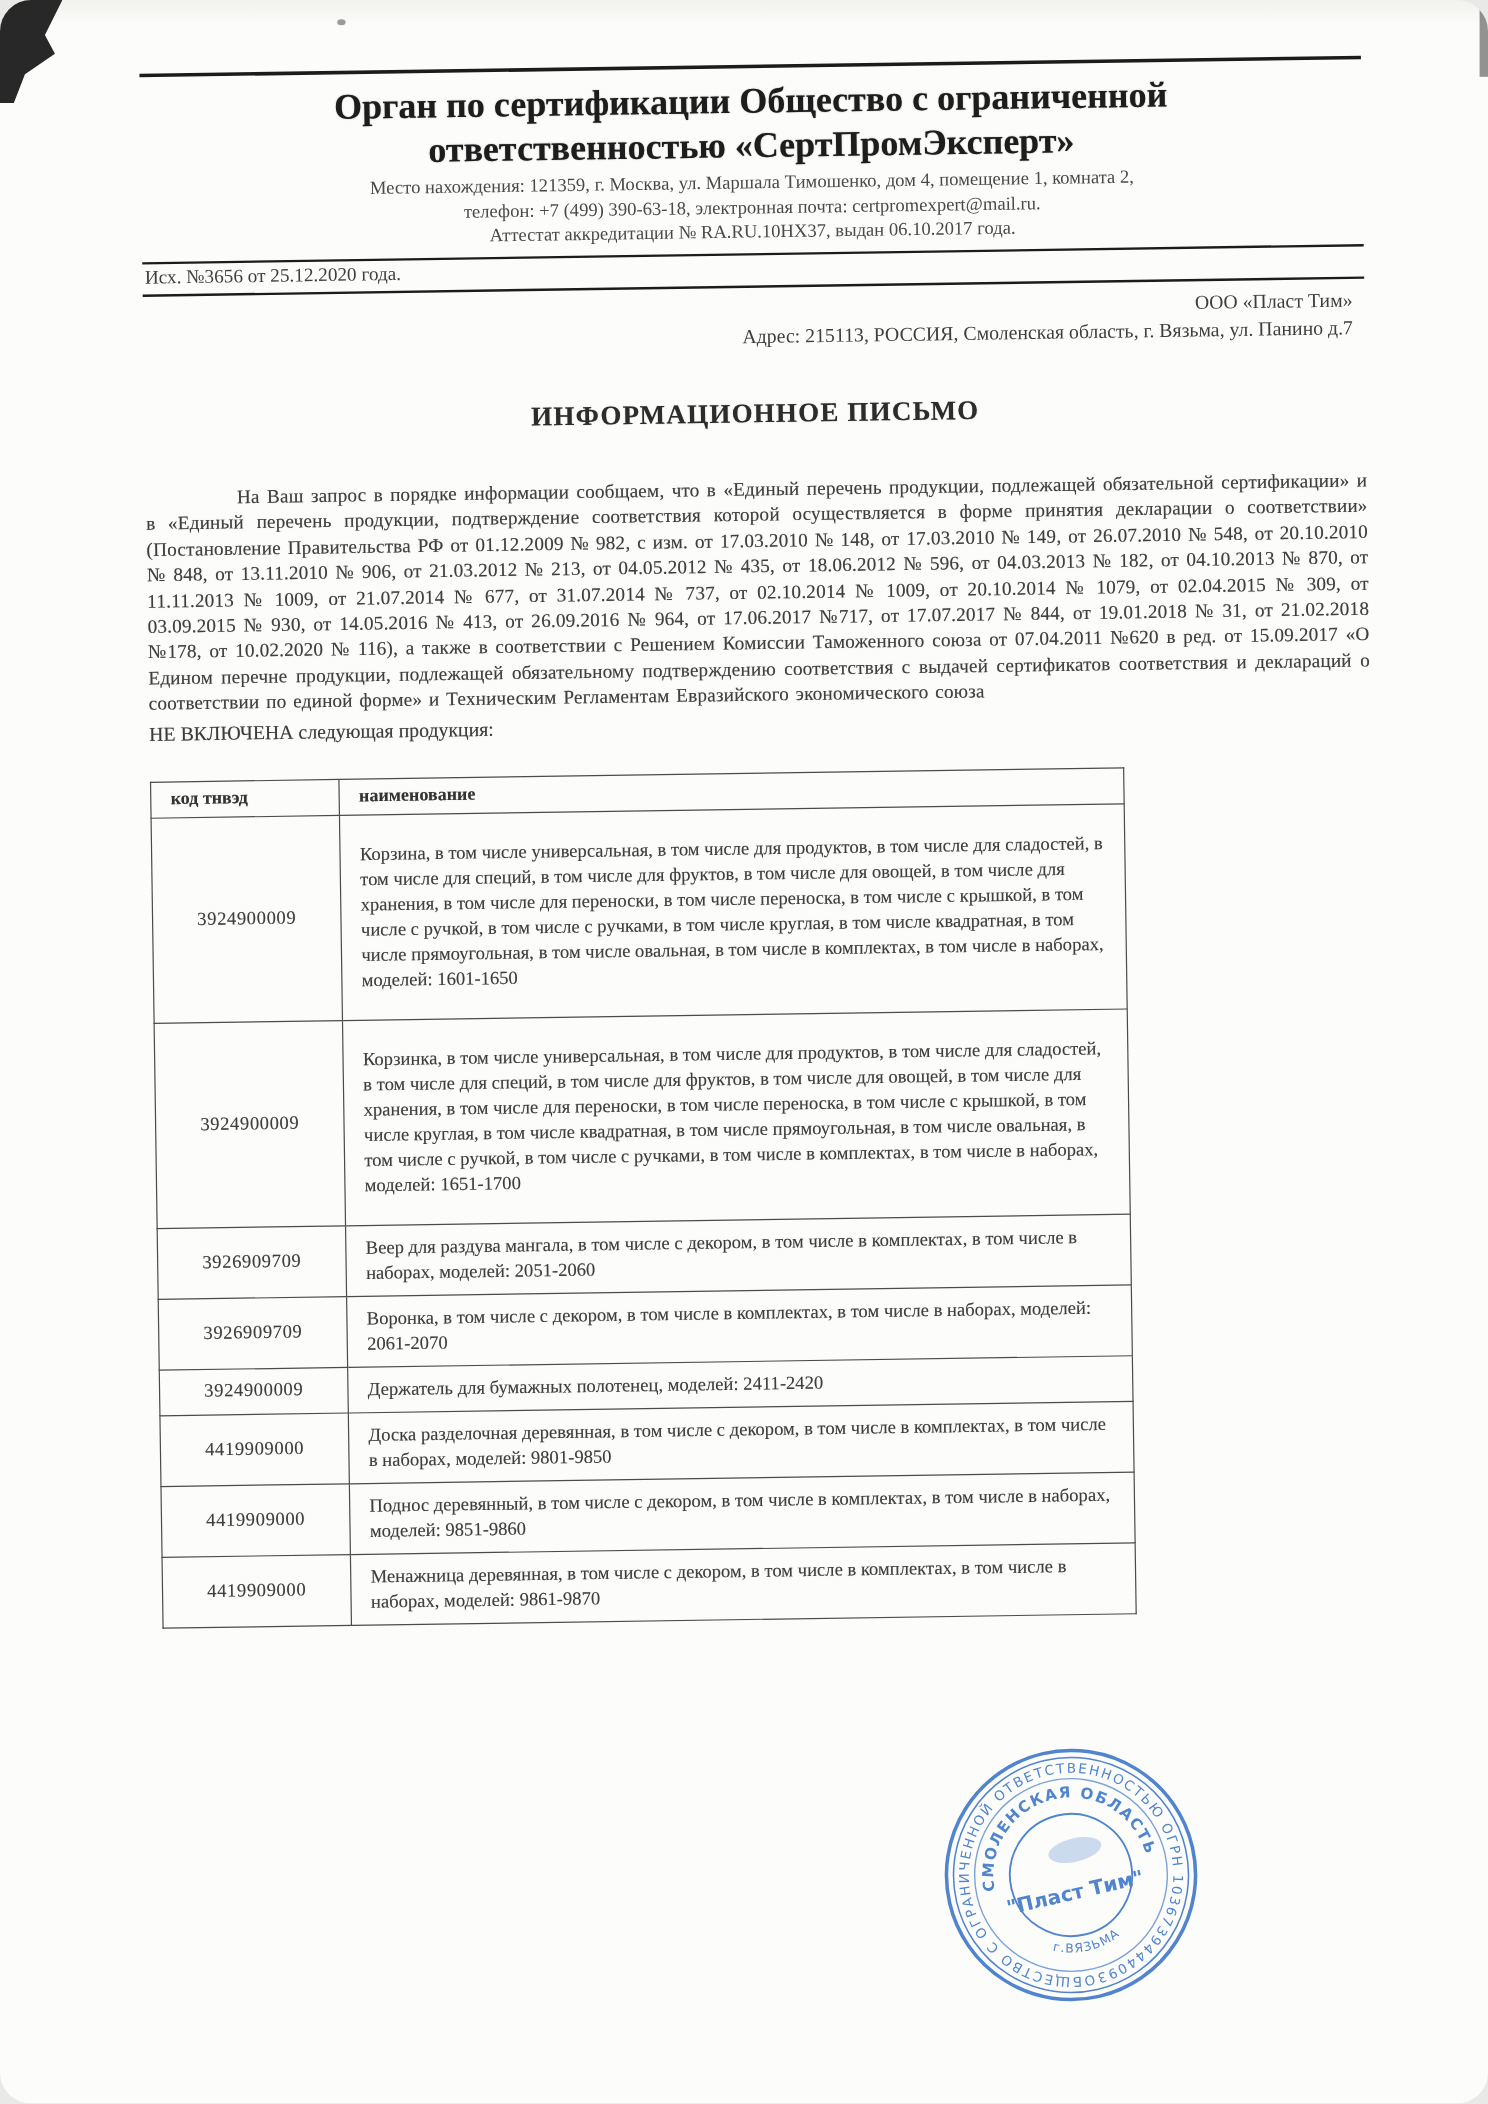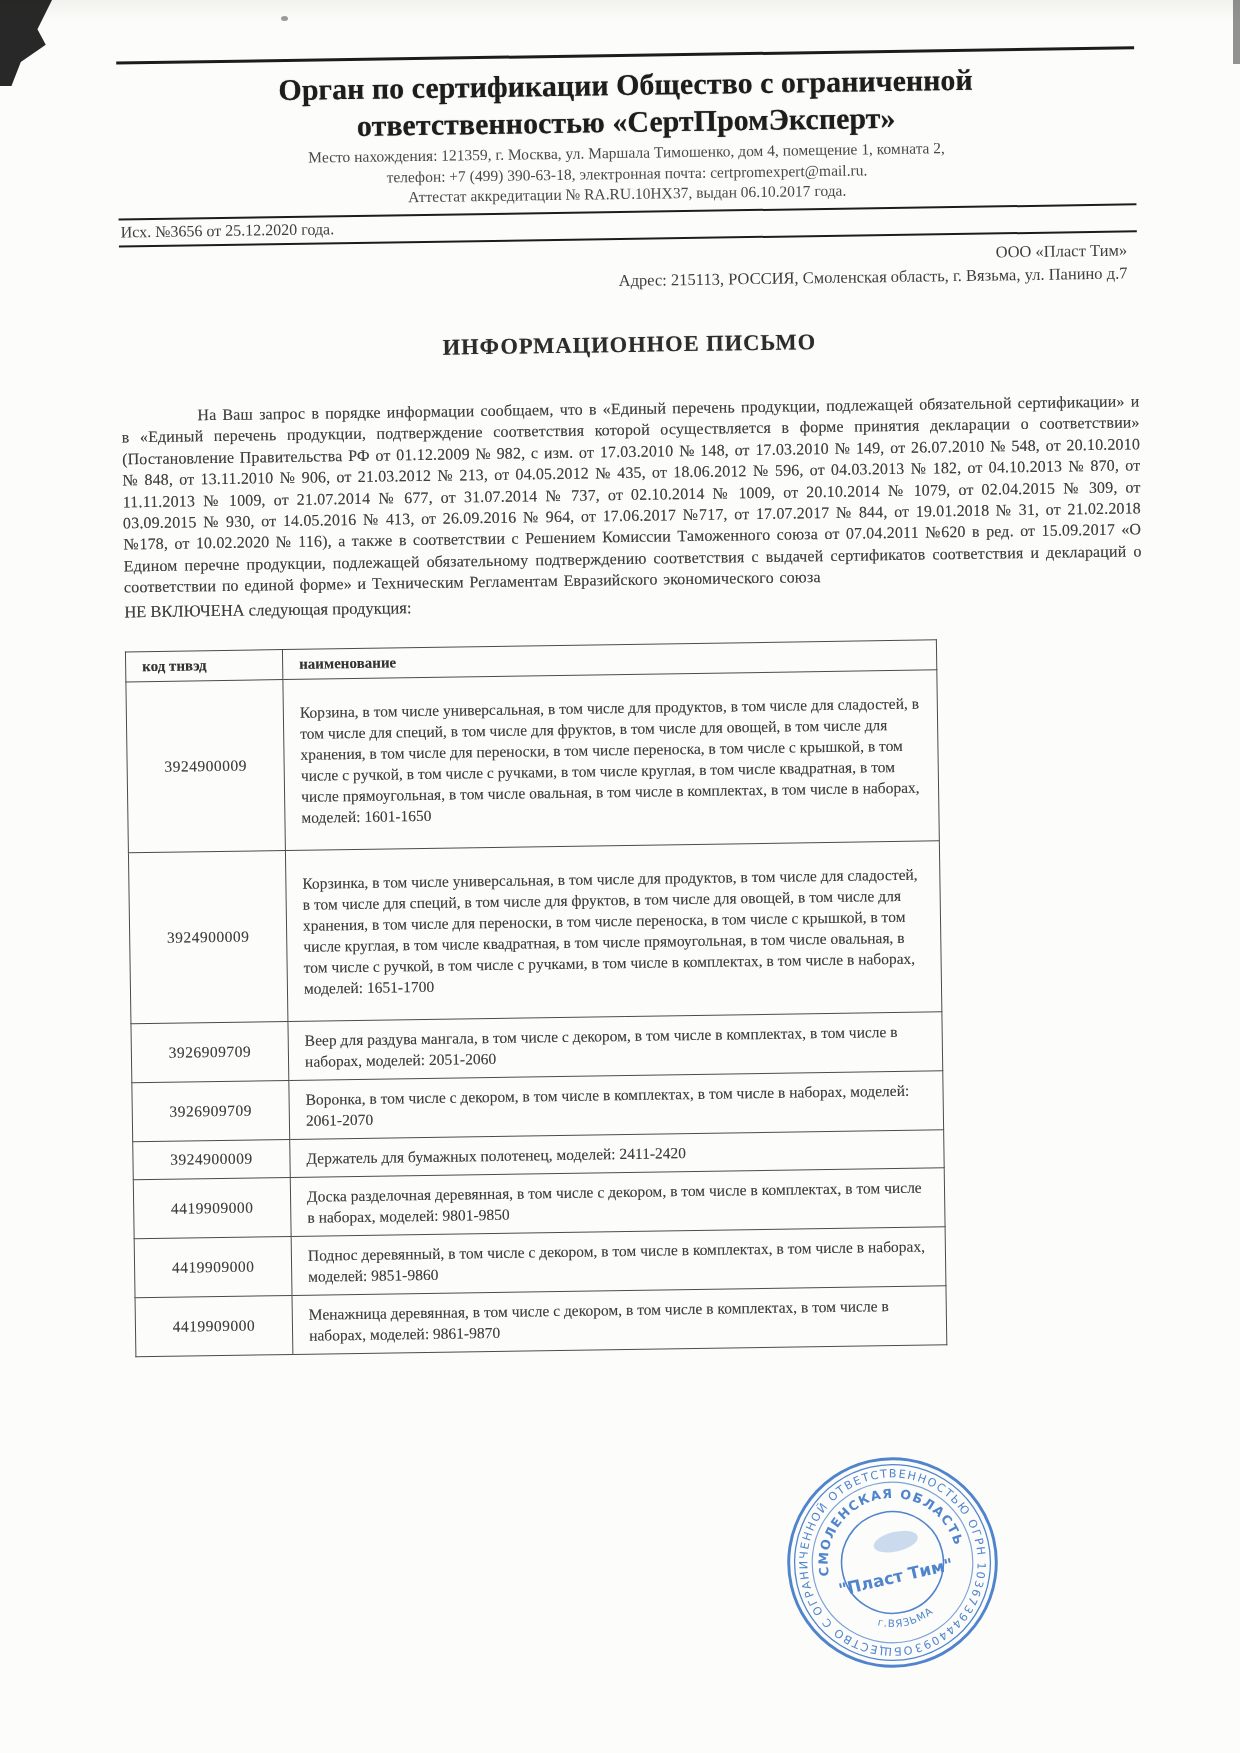--- a/index.html
+++ b/index.html
@@ -1,20 +1,20 @@
 <!DOCTYPE html>
 <html lang="ru"><head>
 <meta charset="utf-8">
 <style>
   html,body{margin:0;padding:0;}
   body{background:#e9e9e7;font-family:"Liberation Serif", serif;}
   .page{
     position:relative;width:1240px;height:1753px;margin:0 auto;
     background:linear-gradient(180deg,#f1f1ee 0,#fcfcfa 22px,#fcfcfa 100%);
-    overflow:hidden;color:#3b3b3b;
+    overflow:hidden;color:#3b3b3b;border-radius:26px;
   }
   .artifact-tl{
     position:absolute;left:0;top:0;width:52px;height:86px;background:#161616;
     clip-path:polygon(0 0,100% 0,72% 34%,88% 52%,40% 72%,22% 100%,0 100%);
     opacity:.92;
   }
   .artifact-dot{position:absolute;left:281px;top:16px;width:7px;height:5px;background:#9a9a96;border-radius:50%;}
   .artifact-right{position:absolute;right:0;top:0;width:7px;height:64px;background:#3a3a38;opacity:.55;}
   .sheet{
     position:absolute;left:0;top:0;width:1240px;

